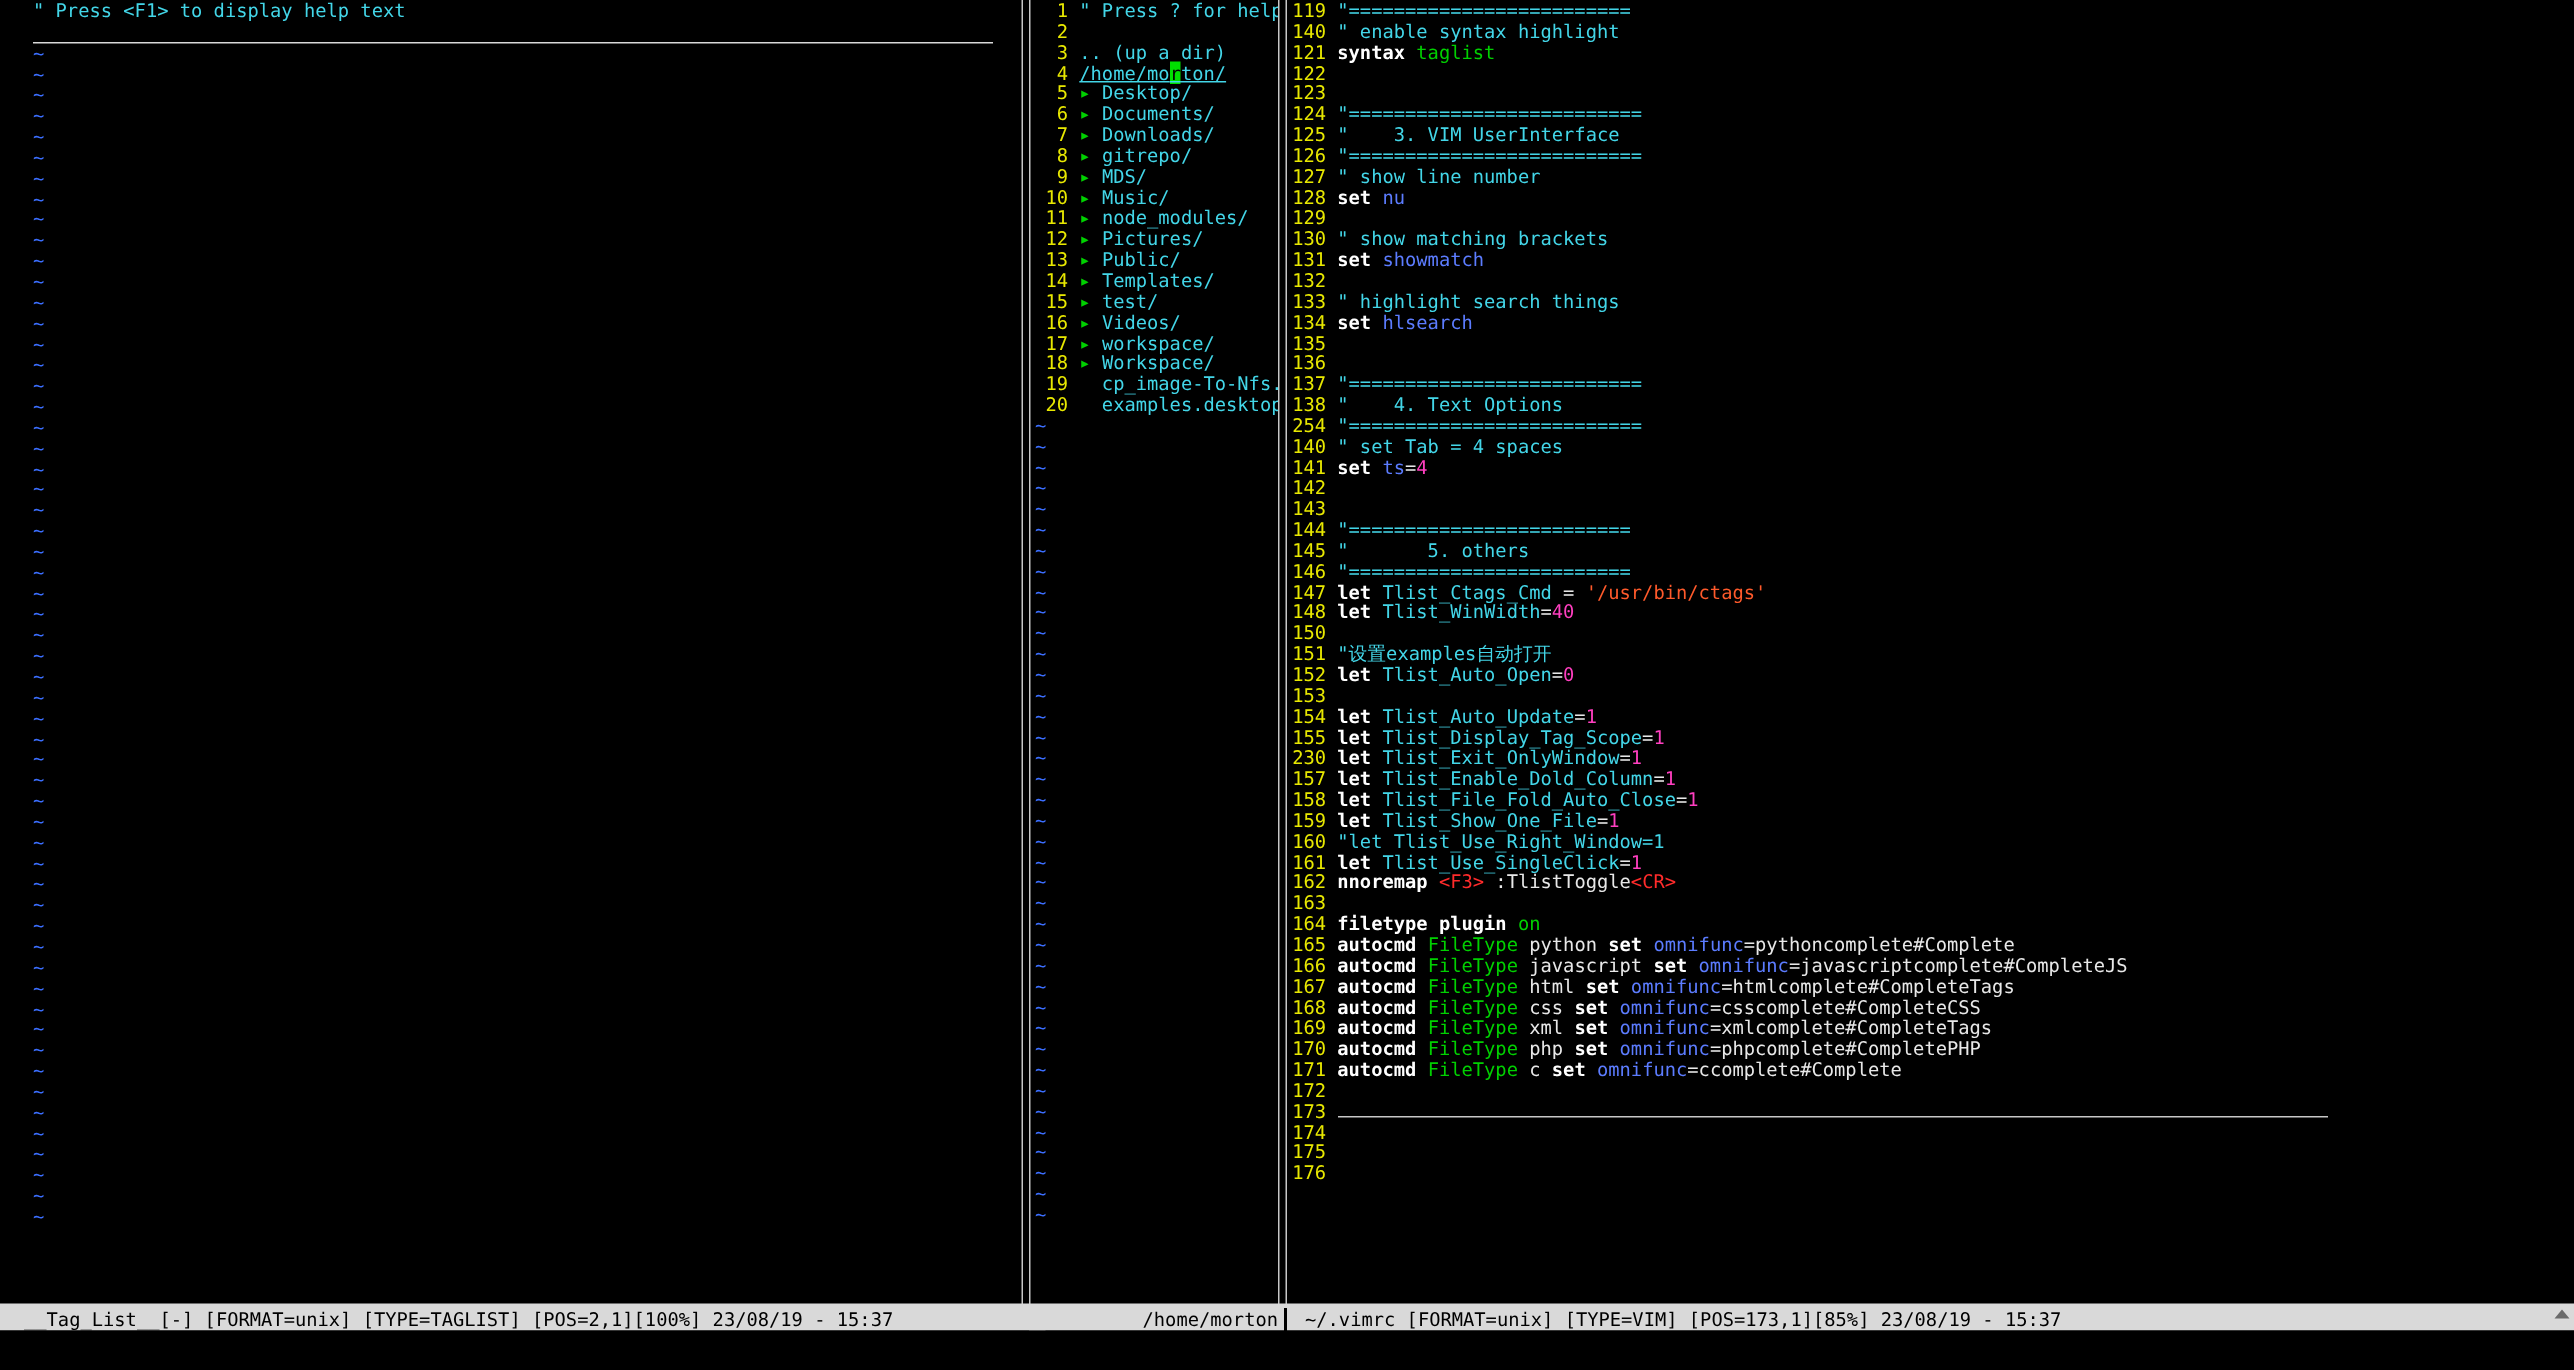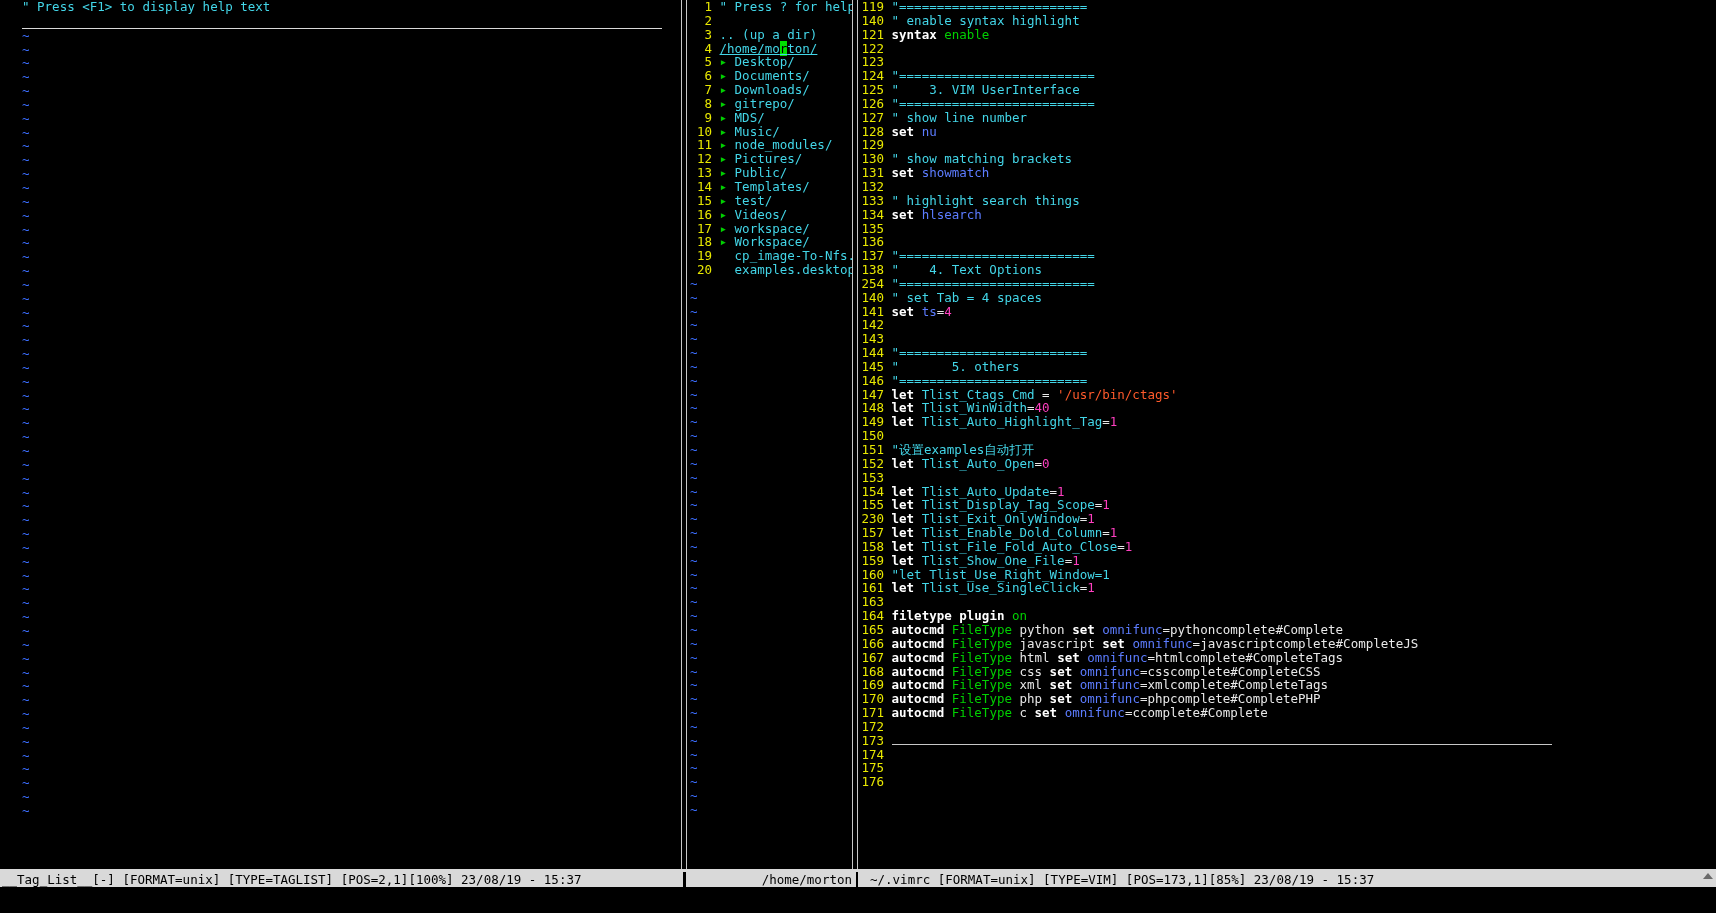--- a/index.html
+++ b/index.html
@@ -53,21 +53,21 @@
   .str{color:#ff5a2b;}
   .grn{color:#00d000;}
   .red{color:#ff2b2b;}
   .wht{color:#e8e8e8;}
   .cjk{font-family:"DejaVu Sans","Liberation Sans",sans-serif;color:#43d6e8;}
   .ul-line{display:inline-block;width:660px;border-bottom:1px solid #c7c7c7;height:9px;vertical-align:baseline;}
 
   
   .status{position:absolute;height:15px;background:#d9d9d9;color:#000;
           white-space:pre;font-size:12.5px;line-height:15px;overflow:hidden;}
-  #status-left{left:0;top:872px;width:681px;padding-left:2px;}
+  #status-left{left:0;top:872px;width:681px;padding-left:16px;}
   #status-mid{left:686px;top:872px;width:166px;text-align:right;padding-right:4px;}
   #status-right{left:858px;top:872px;width:858px;padding-left:12px;}
   #sb-top-cap{position:absolute;left:0;top:869px;width:1716px;height:3px;background:#d9d9d9;}
 
   
   #bottom-area{position:absolute;left:0;top:887px;width:1716px;height:26px;background:#000;}
   #scroll-arrow-top{position:absolute;right:3px;top:873px;width:0;height:0;
                     border-left:5px solid transparent;border-right:5px solid transparent;
                     border-bottom:6px solid #6a6a6a;}
 </style>
@@ -208,21 +208,21 @@
         <div class="row tilde" style="padding-left: 4px;">~</div>
       </div>
   </div>
 
   <div class="vsplit" id="vsplit-2"></div>
 
   <div class="pane" id="vimrc-pane">
     <div id="vimrc-lines">
         <div class="vr-line"><span class="vlnum">119</span><span> </span><span class="cmt">"=========================</span></div>
         <div class="vr-line"><span class="vlnum">140</span><span> </span><span class="cmt">" enable syntax highlight</span></div>
-        <div class="vr-line"><span class="vlnum">121</span><span> </span><span class="kw">syntax</span><span class="wht"> </span><span class="grn">enable</span></div>
+        <div class="vr-line"><span class="vlnum">121</span><span> </span><span class="kw">syntax</span><span class="wht"> </span><span class="grn">taglist</span></div>
         <div class="vr-line"><span class="vlnum">122</span><span> </span></div>
         <div class="vr-line"><span class="vlnum">123</span><span> </span></div>
         <div class="vr-line"><span class="vlnum">124</span><span> </span><span class="cmt">"==========================</span></div>
         <div class="vr-line"><span class="vlnum">125</span><span> </span><span class="cmt">"    3. VIM UserInterface</span></div>
         <div class="vr-line"><span class="vlnum">126</span><span> </span><span class="cmt">"==========================</span></div>
         <div class="vr-line"><span class="vlnum">127</span><span> </span><span class="cmt">" show line number</span></div>
         <div class="vr-line"><span class="vlnum">128</span><span> </span><span class="kw">set</span><span class="wht"> </span><span class="opt">nu</span></div>
         <div class="vr-line"><span class="vlnum">129</span><span> </span></div>
         <div class="vr-line"><span class="vlnum">130</span><span> </span><span class="cmt">" show matching brackets</span></div>
         <div class="vr-line"><span class="vlnum">131</span><span> </span><span class="kw">set</span><span class="wht"> </span><span class="opt">showmatch</span></div>
@@ -236,33 +236,33 @@
         <div class="vr-line"><span class="vlnum">254</span><span> </span><span class="cmt">"==========================</span></div>
         <div class="vr-line"><span class="vlnum">140</span><span> </span><span class="cmt">" set Tab = 4 spaces</span></div>
         <div class="vr-line"><span class="vlnum">141</span><span> </span><span class="kw">set</span><span class="wht"> </span><span class="opt">ts</span><span class="wht">=</span><span class="num">4</span></div>
         <div class="vr-line"><span class="vlnum">142</span><span> </span></div>
         <div class="vr-line"><span class="vlnum">143</span><span> </span></div>
         <div class="vr-line"><span class="vlnum">144</span><span> </span><span class="cmt">"=========================</span></div>
         <div class="vr-line"><span class="vlnum">145</span><span> </span><span class="cmt">"       5. others</span></div>
         <div class="vr-line"><span class="vlnum">146</span><span> </span><span class="cmt">"=========================</span></div>
         <div class="vr-line"><span class="vlnum">147</span><span> </span><span class="kw">let</span><span class="wht"> </span><span class="id">Tlist_Ctags_Cmd</span><span class="wht"> = </span><span class="str">'/usr/bin/ctags'</span></div>
         <div class="vr-line"><span class="vlnum">148</span><span> </span><span class="kw">let</span><span class="wht"> </span><span class="id">Tlist_WinWidth</span><span class="wht">=</span><span class="num">40</span></div>
-        <div class="vr-line"><span class="vlnum">149</span><span> </span><span class="kw">let</span><span class="wht"> </span><span class="id">Tlist_Auto_Highlight_Tag</span><span class="wht">=</span><span class="num">1</span></div>
         <div class="vr-line"><span class="vlnum">150</span><span> </span></div>
         <div class="vr-line"><span class="vlnum">151</span><span> </span><span class="cmt">"</span><span class="cjk">设置</span><span class="cmt">examples</span><span class="cjk">自动打开</span></div>
         <div class="vr-line"><span class="vlnum">152</span><span> </span><span class="kw">let</span><span class="wht"> </span><span class="id">Tlist_Auto_Open</span><span class="wht">=</span><span class="num">0</span></div>
         <div class="vr-line"><span class="vlnum">153</span><span> </span></div>
         <div class="vr-line"><span class="vlnum">154</span><span> </span><span class="kw">let</span><span class="wht"> </span><span class="id">Tlist_Auto_Update</span><span class="wht">=</span><span class="num">1</span></div>
         <div class="vr-line"><span class="vlnum">155</span><span> </span><span class="kw">let</span><span class="wht"> </span><span class="id">Tlist_Display_Tag_Scope</span><span class="wht">=</span><span class="num">1</span></div>
         <div class="vr-line"><span class="vlnum">230</span><span> </span><span class="kw">let</span><span class="wht"> </span><span class="id">Tlist_Exit_OnlyWindow</span><span class="wht">=</span><span class="num">1</span></div>
         <div class="vr-line"><span class="vlnum">157</span><span> </span><span class="kw">let</span><span class="wht"> </span><span class="id">Tlist_Enable_Dold_Column</span><span class="wht">=</span><span class="num">1</span></div>
         <div class="vr-line"><span class="vlnum">158</span><span> </span><span class="kw">let</span><span class="wht"> </span><span class="id">Tlist_File_Fold_Auto_Close</span><span class="wht">=</span><span class="num">1</span></div>
         <div class="vr-line"><span class="vlnum">159</span><span> </span><span class="kw">let</span><span class="wht"> </span><span class="id">Tlist_Show_One_File</span><span class="wht">=</span><span class="num">1</span></div>
         <div class="vr-line"><span class="vlnum">160</span><span> </span><span class="cmt">"let Tlist_Use_Right_Window=1</span></div>
         <div class="vr-line"><span class="vlnum">161</span><span> </span><span class="kw">let</span><span class="wht"> </span><span class="id">Tlist_Use_SingleClick</span><span class="wht">=</span><span class="num">1</span></div>
+        <div class="vr-line"><span class="vlnum">162</span><span> </span><span class="kw">nnoremap</span><span class="wht"> </span><span class="red">&lt;F3&gt;</span><span class="wht"> :TlistToggle</span><span class="red">&lt;CR&gt;</span></div>
         <div class="vr-line"><span class="vlnum">163</span><span> </span></div>
         <div class="vr-line"><span class="vlnum">164</span><span> </span><span class="kw">filetype</span><span class="wht"> </span><span class="kw">plugin</span><span class="wht"> </span><span class="grn">on</span></div>
         <div class="vr-line"><span class="vlnum">165</span><span> </span><span class="kw">autocmd</span><span class="wht"> </span><span class="grn">FileType</span><span class="wht"> python </span><span class="kw">set</span><span class="wht"> </span><span class="opt">omnifunc</span><span class="wht">=pythoncomplete#Complete</span></div>
         <div class="vr-line"><span class="vlnum">166</span><span> </span><span class="kw">autocmd</span><span class="wht"> </span><span class="grn">FileType</span><span class="wht"> javascript </span><span class="kw">set</span><span class="wht"> </span><span class="opt">omnifunc</span><span class="wht">=javascriptcomplete#CompleteJS</span></div>
         <div class="vr-line"><span class="vlnum">167</span><span> </span><span class="kw">autocmd</span><span class="wht"> </span><span class="grn">FileType</span><span class="wht"> html </span><span class="kw">set</span><span class="wht"> </span><span class="opt">omnifunc</span><span class="wht">=htmlcomplete#CompleteTags</span></div>
         <div class="vr-line"><span class="vlnum">168</span><span> </span><span class="kw">autocmd</span><span class="wht"> </span><span class="grn">FileType</span><span class="wht"> css </span><span class="kw">set</span><span class="wht"> </span><span class="opt">omnifunc</span><span class="wht">=csscomplete#CompleteCSS</span></div>
         <div class="vr-line"><span class="vlnum">169</span><span> </span><span class="kw">autocmd</span><span class="wht"> </span><span class="grn">FileType</span><span class="wht"> xml </span><span class="kw">set</span><span class="wht"> </span><span class="opt">omnifunc</span><span class="wht">=xmlcomplete#CompleteTags</span></div>
         <div class="vr-line"><span class="vlnum">170</span><span> </span><span class="kw">autocmd</span><span class="wht"> </span><span class="grn">FileType</span><span class="wht"> php </span><span class="kw">set</span><span class="wht"> </span><span class="opt">omnifunc</span><span class="wht">=phpcomplete#CompletePHP</span></div>
         <div class="vr-line"><span class="vlnum">171</span><span> </span><span class="kw">autocmd</span><span class="wht"> </span><span class="grn">FileType</span><span class="wht"> c </span><span class="kw">set</span><span class="wht"> </span><span class="opt">omnifunc</span><span class="wht">=ccomplete#Complete</span></div>
         <div class="vr-line"><span class="vlnum">172</span><span> </span></div>

